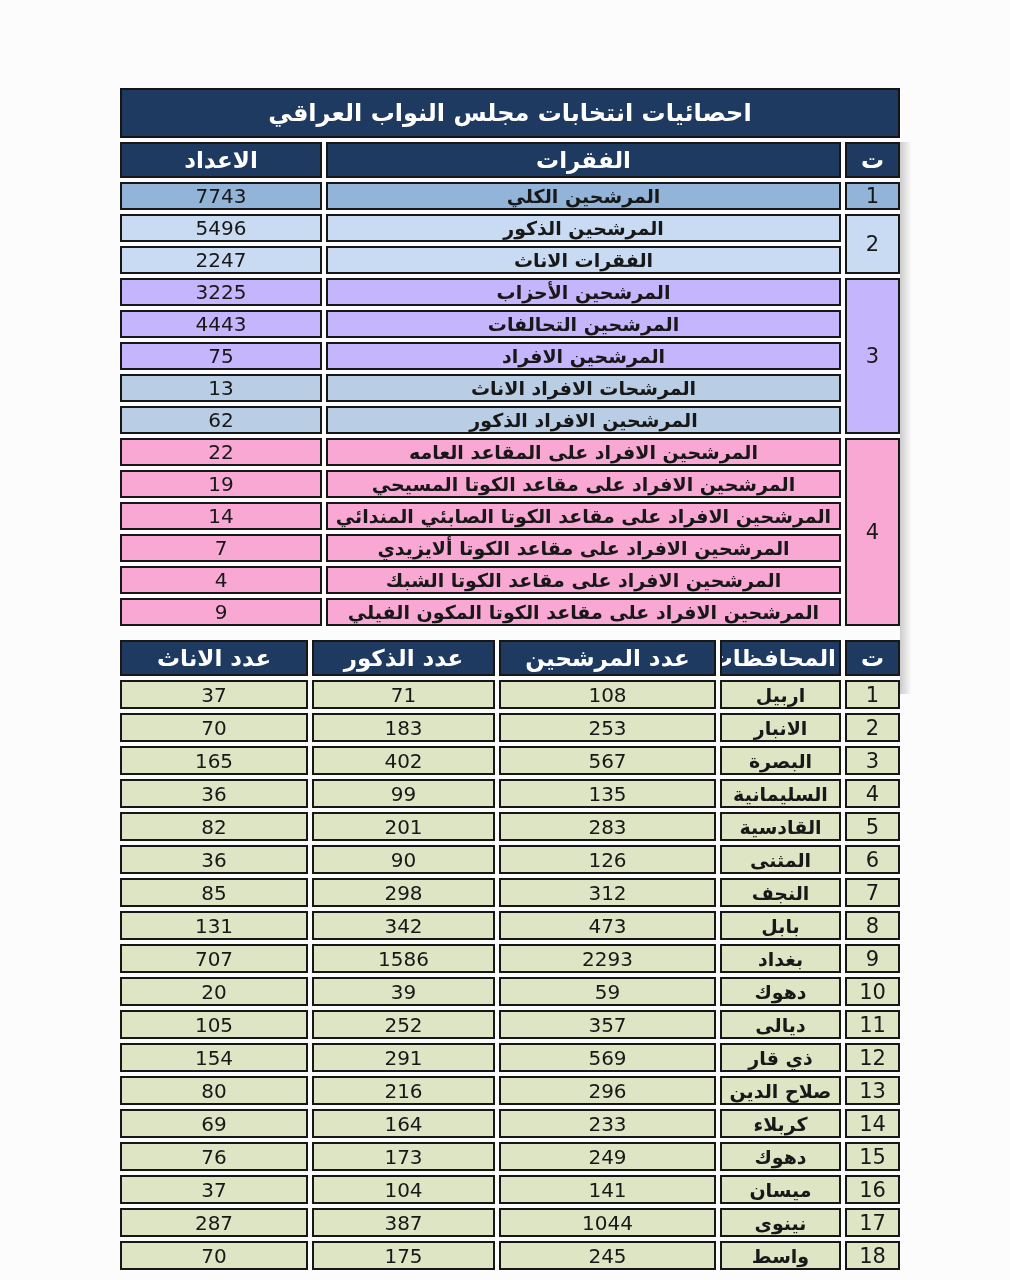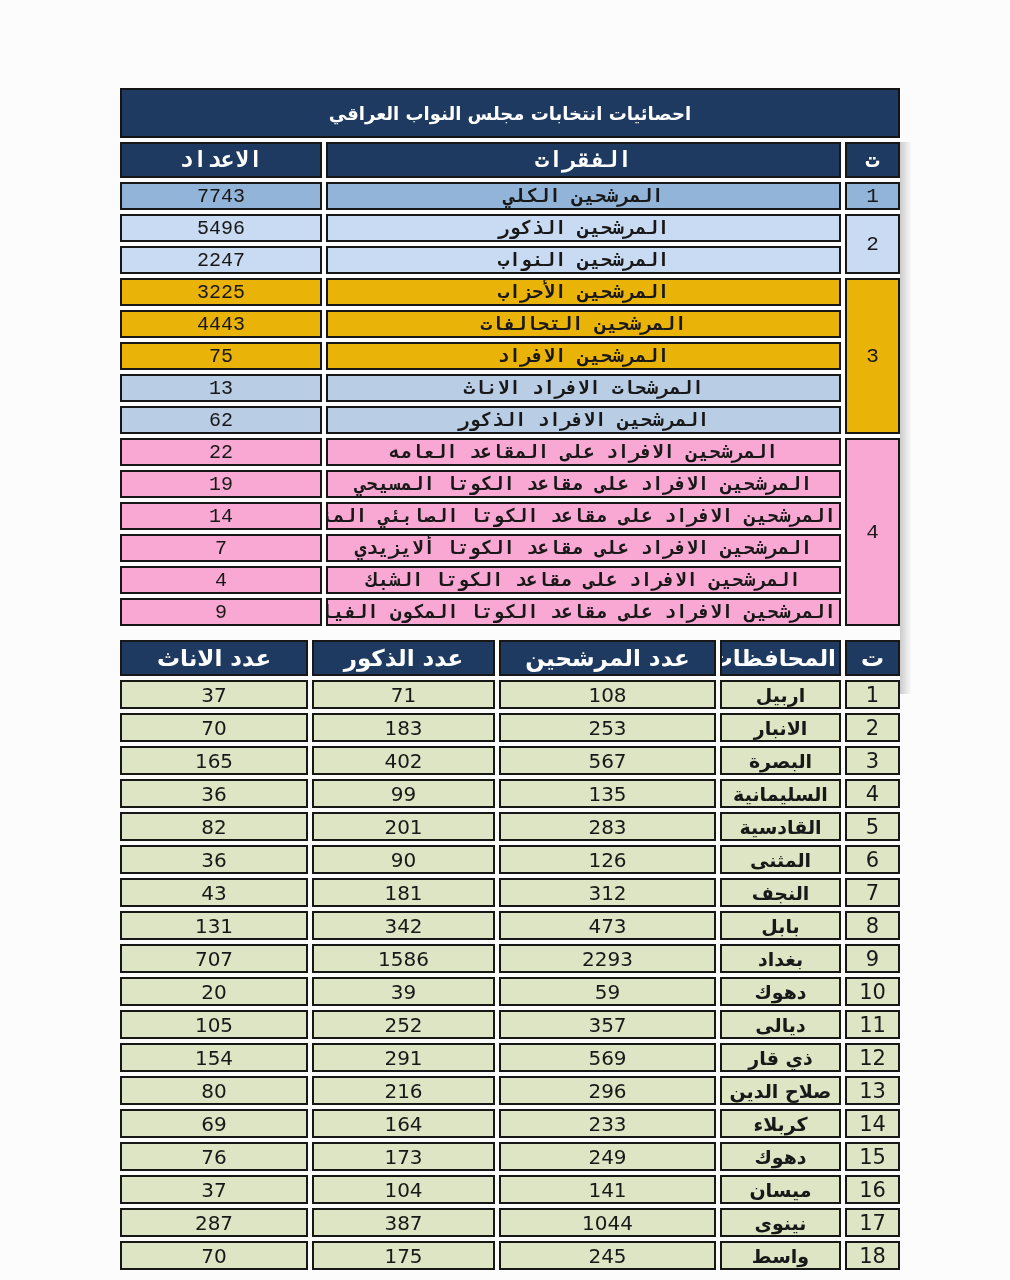--- a/index.html
+++ b/index.html
@@ -10,47 +10,47 @@
     position: relative;
   }
   .sheet { position: absolute; left: 120px; top: 88px; width: 780px; }
   .photo-shadow {
     position: absolute; right: -11px; top: 54px; width: 11px; height: 552px;
     background: linear-gradient(to right, rgba(90,90,90,0.30), rgba(90,90,90,0.02));
   }
   .title-bar {
     box-sizing: border-box; height: 50px; width: 780px;
     background: #1e3a60; border: 2px solid #141414;
-    color: #ffffff; font-weight: 700; font-size: 18px;
+    color: #ffffff; font-weight: 700; font-size: 24px;
     display: flex; align-items: center; justify-content: center;
   }
   table.tbl {
     border-collapse: separate; border-spacing: 4px;
     width: 788px; margin: 0 -4px; table-layout: fixed;
   }
   table.lower { margin-top: 6px; }
   .tbl td {
     box-sizing: border-box; border: 2px solid #171717;
     text-align: center; vertical-align: middle;
     color: #181818; overflow: hidden; white-space: nowrap;
     padding: 0 3px;
   }
-  .upper td { height: 28px; font-family: Liberation Mono, monospace; }
+  .upper td { height: 28px; }
   .lower td { height: 29px; }
   td.h {
     background: #1e3a60; color: #ffffff;
     font-weight: 700; font-size: 23px; height: 36px !important;
   }
   .item { font-weight: 700; font-size: 19px; }
   .num  { font-weight: 400; font-size: 20px; }
   .idx  { font-weight: 400; font-size: 21px; }
   .ritem { text-align: right; padding-right: 7px; }
   .c-b1 { background: #93b4d9; margin-left: 16px; }
   .c-b2 { background: #c9dbf2; }
-  .c-pk { background: #eab308; }
+  .c-pk { background: #c4b5fd; }
   .c-sb { background: #b9cde5; }
   .c-or { background: #f9a8d4; }
   .c-gr { background: #dde5c5; }
 </style>
 </head>
 <body>
 
 <div class="sheet">
   <div class="photo-shadow"></div>
 
@@ -72,21 +72,21 @@
       <td class="idx c-b1">1</td>
       <td class="item c-b1">المرشحين الكلي</td>
       <td class="num c-b1">7743</td>
     </tr>
     <tr>
       <td class="idx c-b2" rowspan="2">2</td>
       <td class="item c-b2">المرشحين الذكور</td>
       <td class="num c-b2">5496</td>
     </tr>
     <tr>
-      <td class="item c-b2">المرشحين النواب</td>
+      <td class="item c-b2">الفقرات الاناث</td>
       <td class="num c-b2">2247</td>
     </tr>
     <tr>
       <td class="idx c-pk" rowspan="5">3</td>
       <td class="item c-pk">المرشحين الأحزاب</td>
       <td class="num c-pk">3225</td>
     </tr>
     <tr>
       <td class="item c-pk">المرشحين التحالفات</td>
       <td class="num c-pk">4443</td>
@@ -186,22 +186,22 @@
       <td class="idx c-gr">6</td>
       <td class="item c-gr">المثنى</td>
       <td class="num c-gr">126</td>
       <td class="num c-gr">90</td>
       <td class="num c-gr">36</td>
     </tr>
     <tr>
       <td class="idx c-gr">7</td>
       <td class="item c-gr">النجف</td>
       <td class="num c-gr">312</td>
-      <td class="num c-gr">181</td>
-      <td class="num c-gr">43</td>
+      <td class="num c-gr">298</td>
+      <td class="num c-gr">85</td>
     </tr>
     <tr>
       <td class="idx c-gr">8</td>
       <td class="item c-gr">بابل</td>
       <td class="num c-gr">473</td>
       <td class="num c-gr">342</td>
       <td class="num c-gr">131</td>
     </tr>
     <tr>
       <td class="idx c-gr">9</td>

